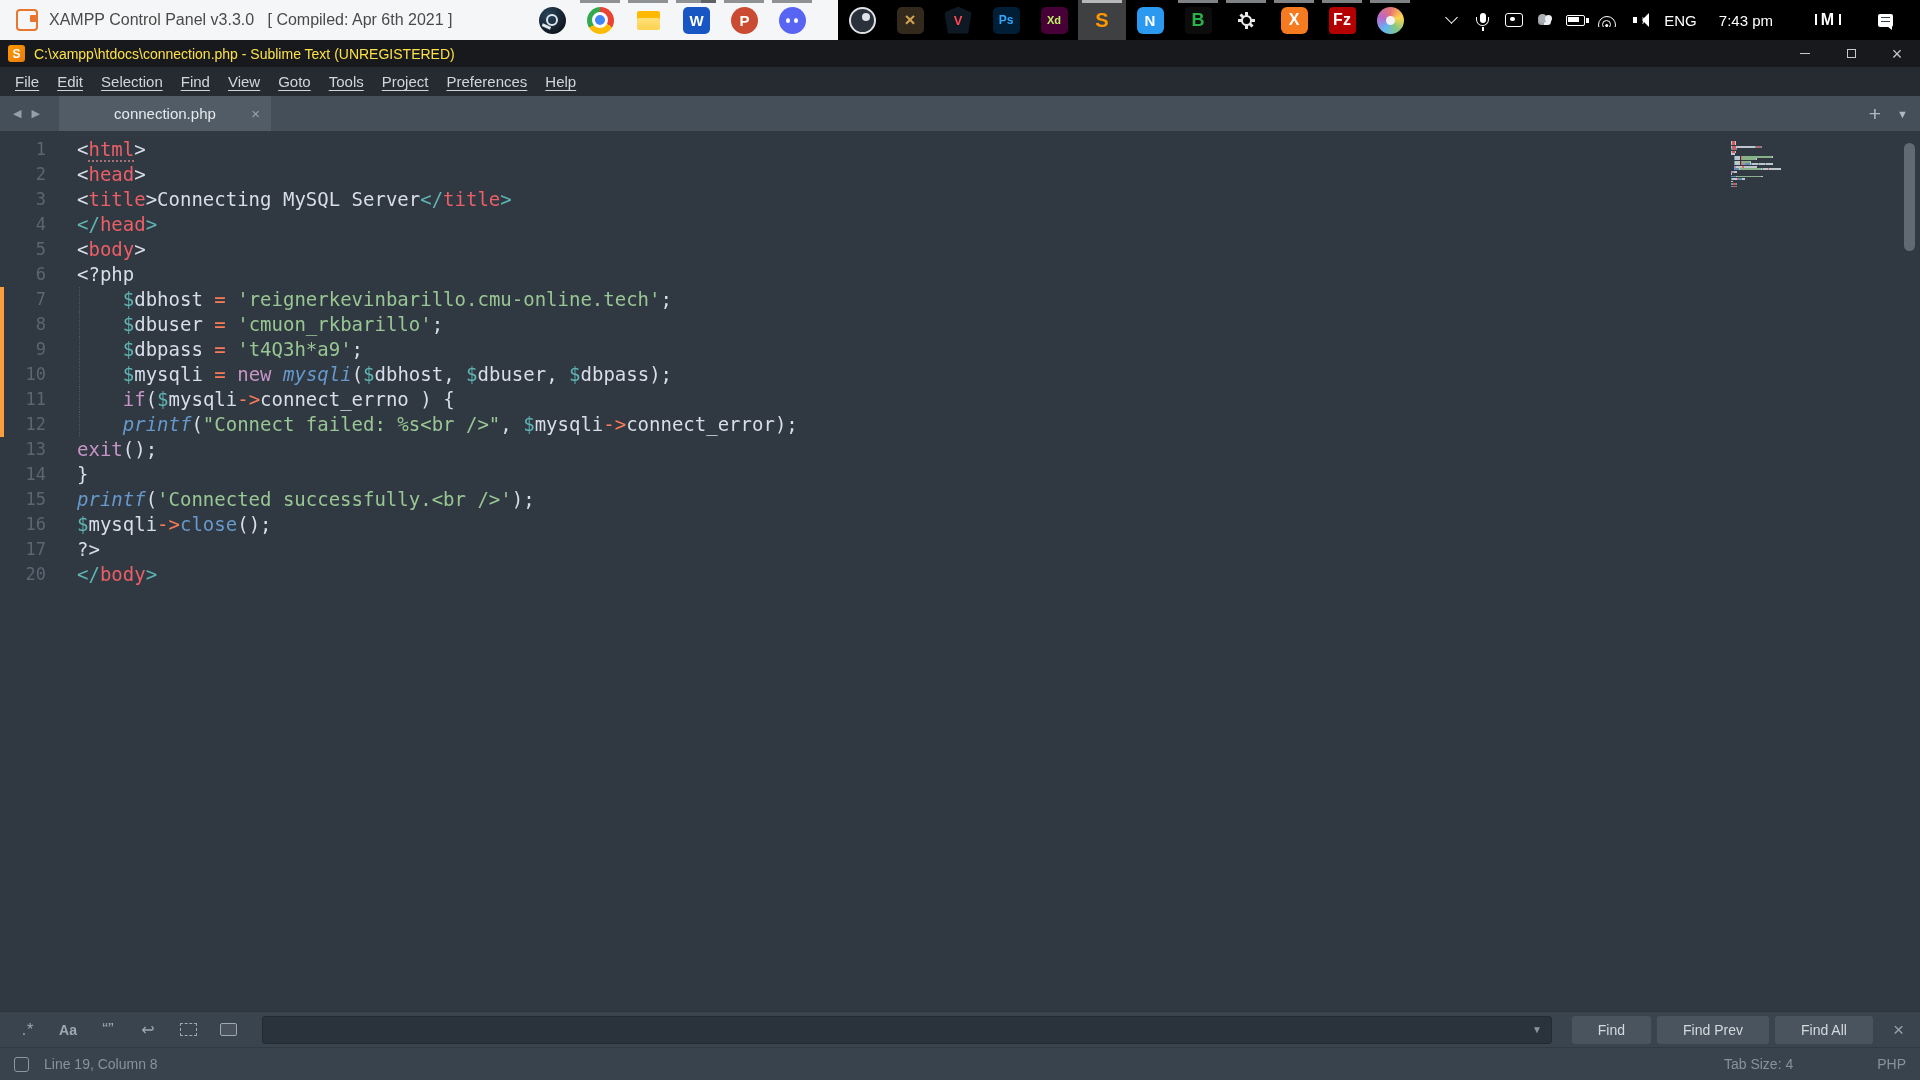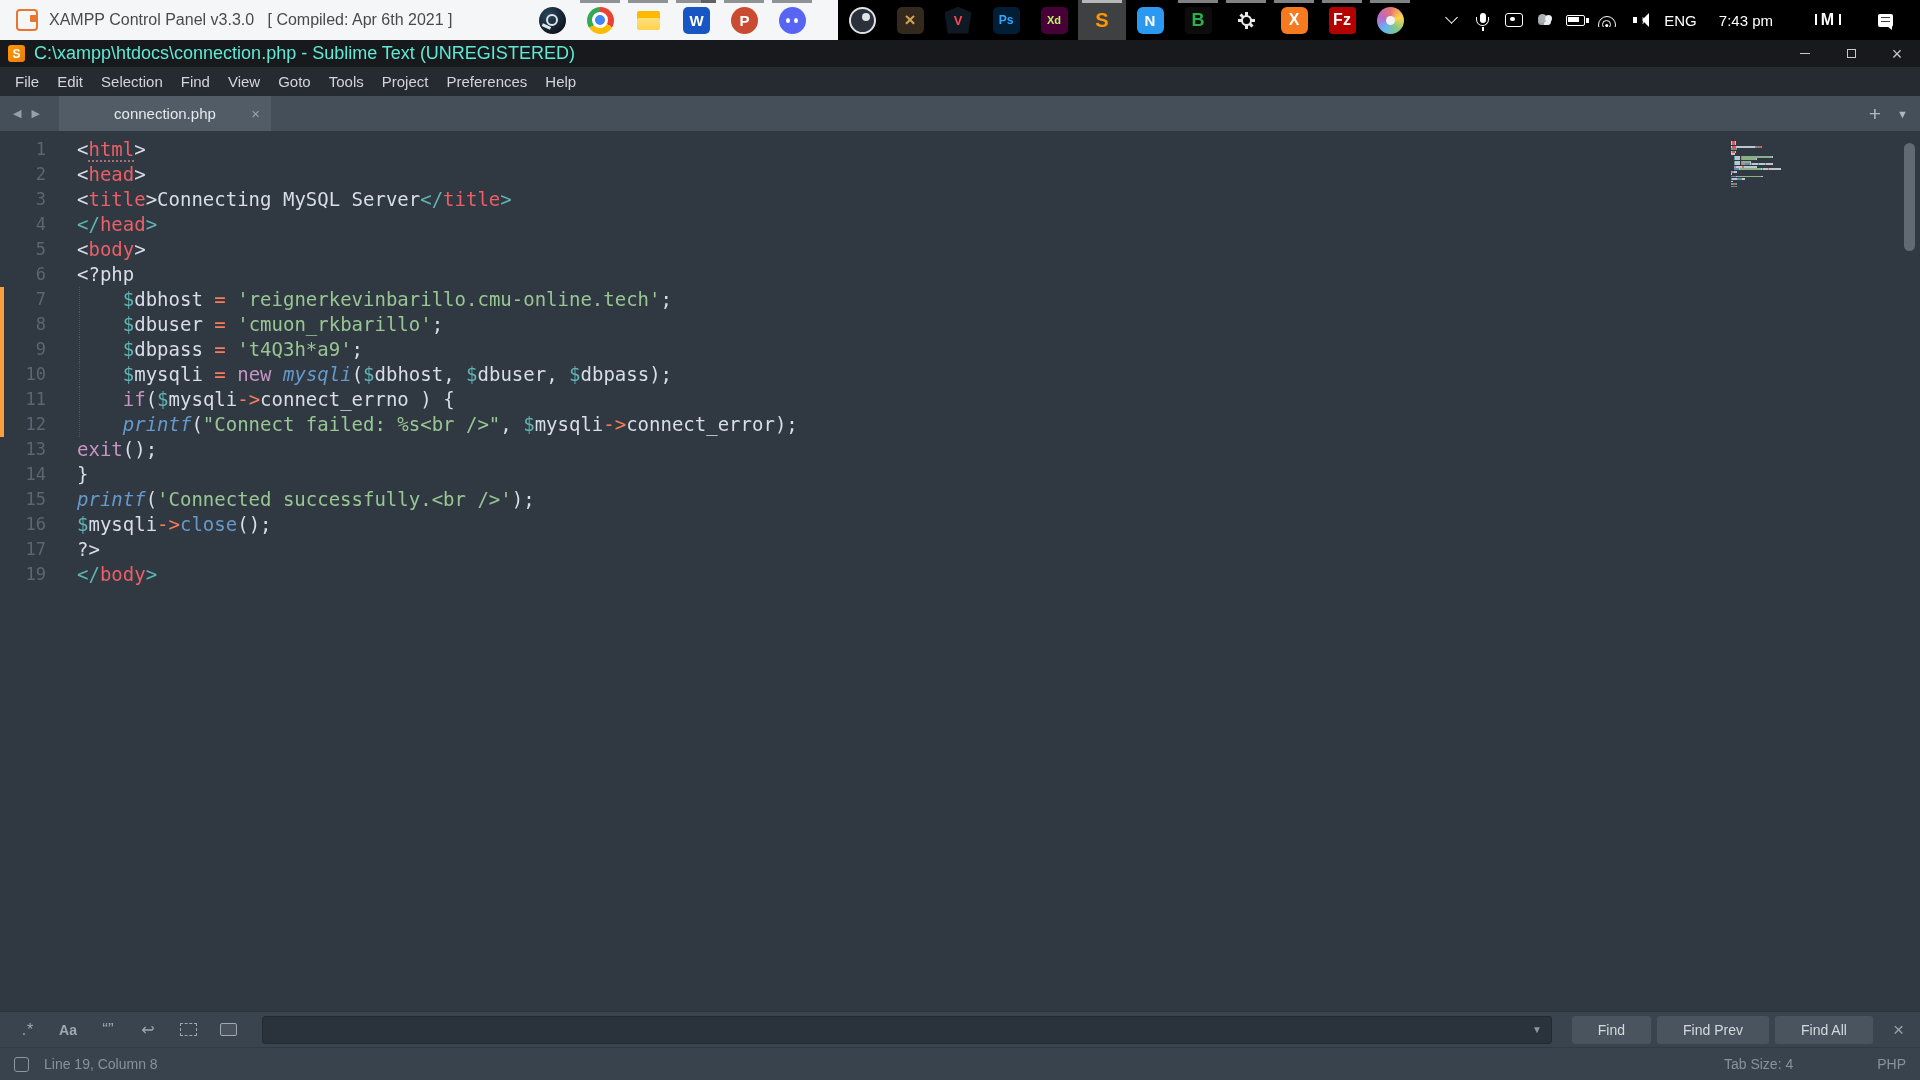--- a/index.html
+++ b/index.html
@@ -82,31 +82,31 @@
   .tri-medal .glyph{font-weight:bold;font-size:16px;letter-spacing:1px}
   .tri-medal .glyph::before{content:"";position:absolute;left:-6px;top:3px;width:2px;height:11px;background:#fff}
   .tri-medal .glyph::after{content:"";position:absolute;right:-6px;top:3px;width:2px;height:11px;background:#fff}
   .tri-medal .glyph{position:relative}
   .tri-notifications{width:58px}
   .tri-notifications .tshape{width:15px;height:13px;background:#fff;border-radius:2px}
   .tri-notifications .tshape::before{content:"";position:absolute;left:3px;top:3.5px;width:9px;height:6px;background:repeating-linear-gradient(#39424b 0 1.5px,transparent 1.5px 4px)}
   .tri-notifications .tshape::after{content:"";position:absolute;right:1px;bottom:-3.5px;border-left:5px solid transparent;border-top:4px solid #fff}
 
   
-  .titlebar{height:27px;background:#17191d;display:flex;align-items:center;color:#5eead4;font-size:18px}
+  .titlebar{height:27px;background:#17191d;display:flex;align-items:center;color:#fde047;font-size:14px}
   .st-logo{width:17px;height:17px;margin:0 9px 0 8px;border-radius:3px;background:linear-gradient(135deg,#ff9800,#e87d0d);display:flex;align-items:center;justify-content:center;font-weight:bold;color:#fff;font-size:12px;flex:none}
   .st-logo::before{content:"S"}
   .win-controls{margin-left:auto;display:flex;height:27px}
   .wc{width:46px;display:flex;align-items:center;justify-content:center;color:#c6c9cc}
   .wc-min::before{content:"";width:10px;height:1.5px;background:#c6c9cc}
   .wc-max::before{content:"";width:9px;height:9px;border:1.5px solid #c6c9cc;box-sizing:border-box}
   .wc-close::before{content:"×";font-size:18px;line-height:1}
 
   .menubar{height:29px;background:#262b31;display:flex;align-items:center;padding-left:6px;color:#d2d6da;font-size:15px}
-  .menu-item{padding:0 9px;text-underline-offset:3px;cursor:default;white-space:nowrap}
+  .menu-item{padding:0 9px;text-decoration:underline;text-underline-offset:3px;cursor:default;white-space:nowrap}
 
   .tabbar{height:35px;background:#454f59;display:flex;align-items:center}
   .tab-nav{display:flex;margin-left:8px;color:#97a0a8;font-size:11px}
   .tab-nav span{padding:3px 5px}
   .tab{margin-left:14px;width:212px;height:35px;background:#515c67;display:flex;align-items:center;justify-content:center;color:#e4e9ed;font-size:15px;position:relative;flex:none}
   .tab-close{position:absolute;right:11px;color:#9aa3ab;font-size:15px;line-height:1}
   .tab-right{margin-left:auto;display:flex;align-items:center;gap:16px;padding-right:12px;color:#b0b8bf}
   .tab-plus{font-size:21px;line-height:1}
   .tab-dd{font-size:11px}
 
@@ -421,21 +421,21 @@
       </div>
       <div class="cl">
         <span class="ln">16</span>
         <span class="ctext"><span class="tk-c">$</span><span class="tk-w">mysqli</span><span class="tk-o">-&gt;</span><span class="tk-F">close</span><span class="tk-w">();</span></span>
       </div>
       <div class="cl">
         <span class="ln">17</span>
         <span class="ctext"><span class="tk-w">?&gt;</span></span>
       </div>
       <div class="cl">
-        <span class="ln">19</span>
+        <span class="ln">20</span>
         <span class="ctext"><span class="tk-c">&lt;/</span><span class="tk-t">body</span><span class="tk-c">&gt;</span></span>
       </div>
     </div>
   <div class="minimap" id="minimap">
       <div class="mm-row">
         <span style="width: 0.8px; background: rgb(216, 222, 233);"></span>
         <span style="width: 3.2px; background: rgb(236, 95, 102);"></span>
         <span style="width: 0.8px; background: rgb(216, 222, 233);"></span>
       </div>
       <div class="mm-row">

